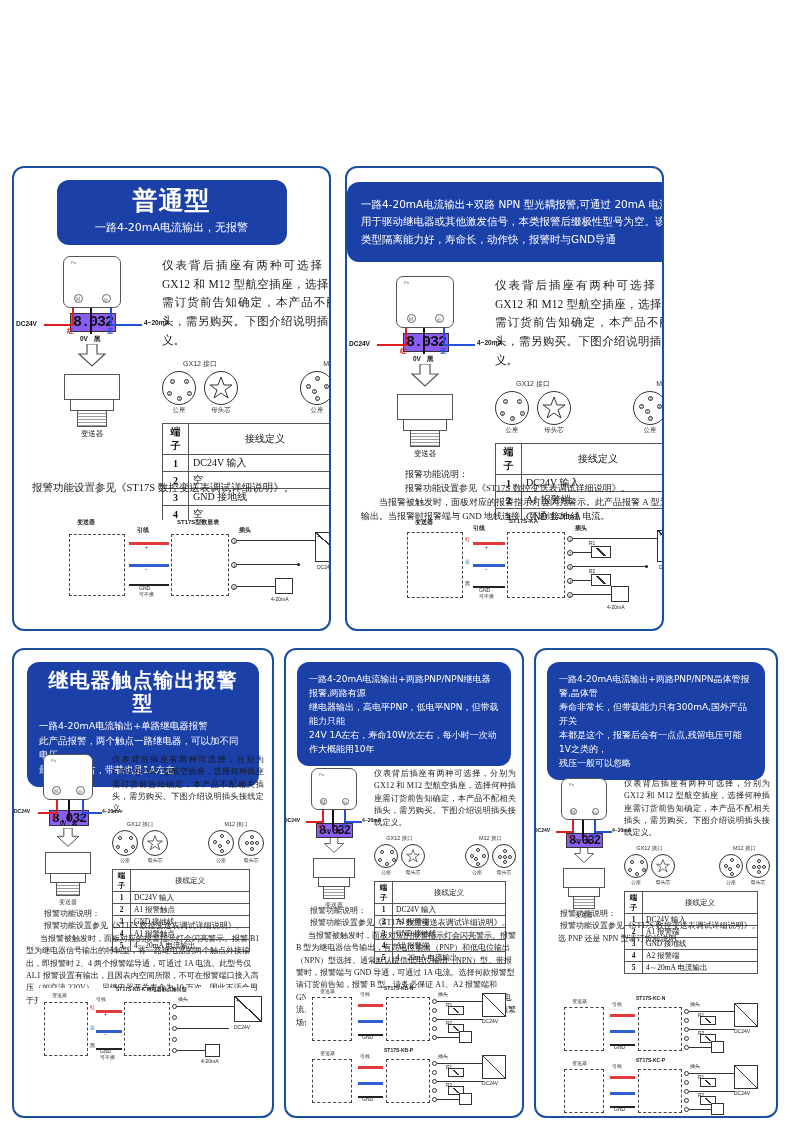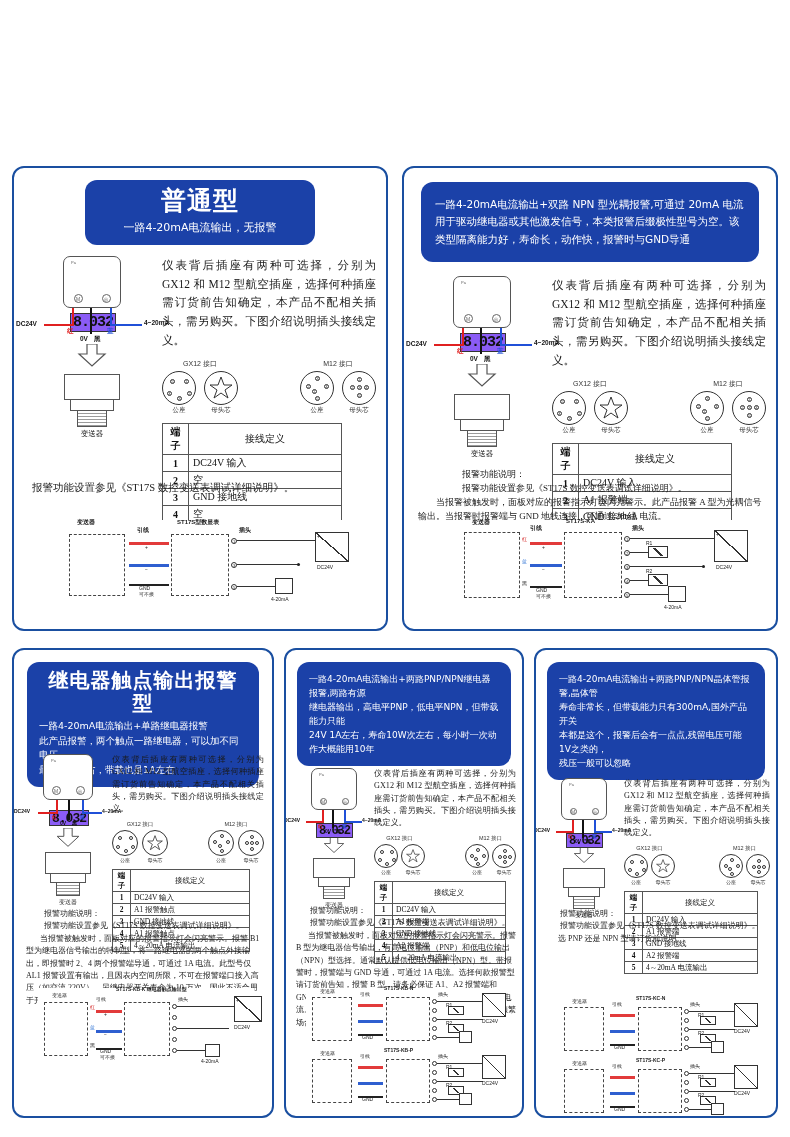--- a/index.html
+++ b/index.html
@@ -27,21 +27,21 @@
     font-size: 54px;
     font-weight: bold;
     letter-spacing: 2px;
     margin-top: 22px;
     color: #1b1b1b;
     font-family: "DejaVu Sans", sans-serif;
   }
   .main-title .grey { color: #6e6e6e; }
 
   
-  .row-top { position: absolute; top: 166px; left: 12px; width: 766px; height: 465px;
+  .row-top { position: absolute; top: 166px; left: 12px; width: 652px; height: 465px;
              display: flex; gap: 14px; }
   .row-bot { position: absolute; top: 648px; left: 12px; width: 766px; height: 470px;
              display: flex; gap: 10px; }
   .panel {
     border: 2px solid #1a4fa0;
     border-radius: 12px;
     background: #fff;
     position: relative;
     overflow: hidden;
   }

